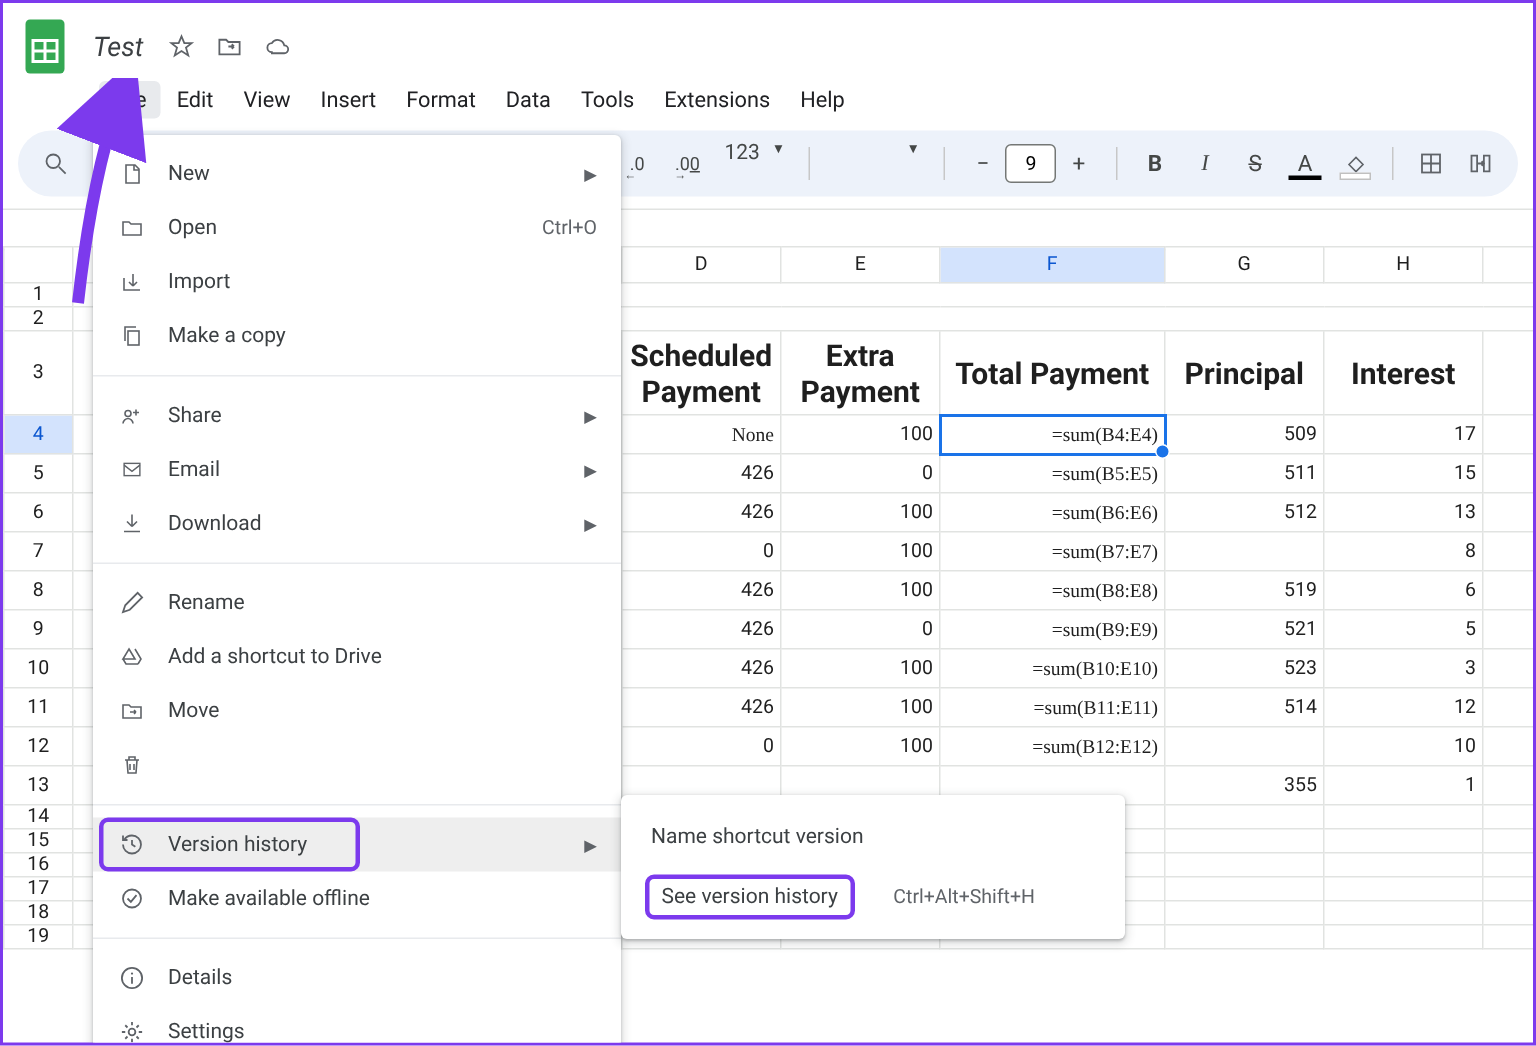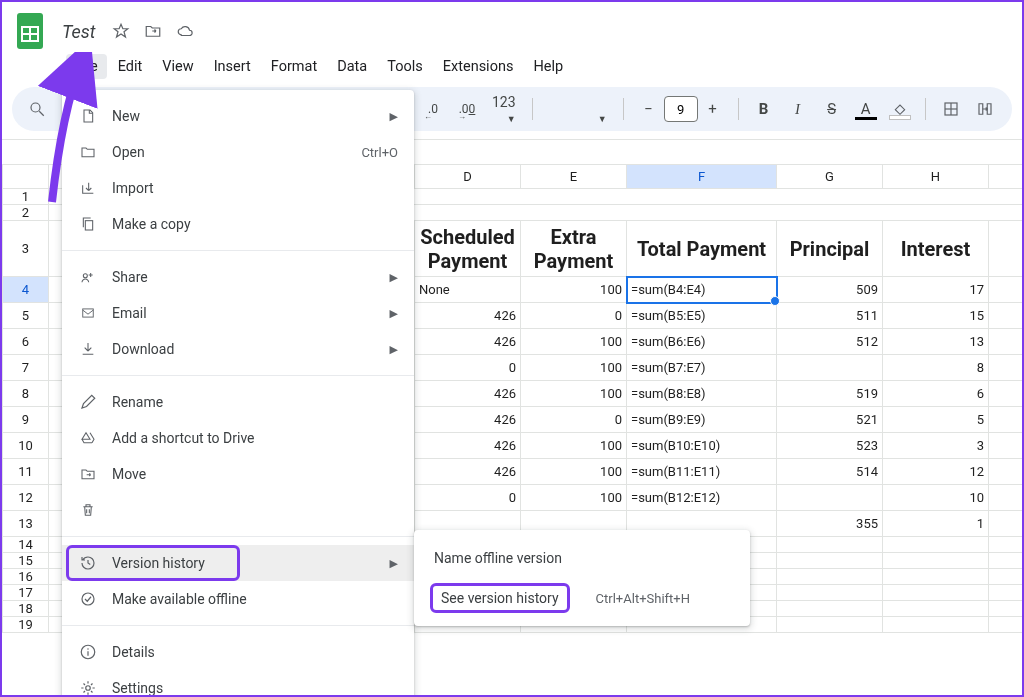--- a/index.html
+++ b/index.html
@@ -16,41 +16,41 @@
   .menubar { display: flex; gap: 2px; padding: 0 0 6px 64px; font-size: 14.5px; color: #202124; }
   .menubar .mitem { padding: 4px 9px; border-radius: 4px; cursor: pointer; }
   .menubar .mitem.active { background: #e8eaed; }
   
   
   .toolbar { background: #edf2fa; border-radius: 28px; margin: 2px 10px 8px 10px; height: 44px; display: flex; align-items: center; padding: 0 10px; gap: 4px; color: #444746; position: relative; }
   .tsep { width: 1px; height: 22px; background: #c7c7c7; margin: 0 6px; }
   .tbtn { width: 30px; height: 30px; display: inline-flex; align-items: center; justify-content: center; border-radius: 4px; cursor: pointer; font-size: 15px; }
   .font-size-box { display: flex; align-items: center; gap: 0; }
   .fs-input { width: 34px; height: 26px; border: 1px solid #747775; border-radius: 4px; text-align: center; font-size: 13px; background: #fff; }
-  .dd { display: inline-flex; align-items: flex-end; gap: 4px; padding: 0 6px; font-size: 14px; height: 30px; flex-direction: column; }
+  .dd { display: inline-flex; align-items: flex-start; gap: 4px; padding: 0 6px; font-size: 14px; height: 30px; }
   .dd .caret { font-size: 9px; color: #444746; margin-left: 4px; }
   
   
   .namebox-row { display: flex; align-items: center; height: 28px; border-top: 1px solid #e1e3e1; border-bottom: 1px solid #e1e3e1; }
   .namebox { width: 52px; padding-left: 14px; font-size: 19px; color: #3c4043; margin-left: 46px; }
   
   
   .grid-wrap { position: absolute; left: 0; top: 162px; right: 0; bottom: 0; overflow: hidden; }
   table.grid { border-collapse: collapse; table-layout: fixed; }
   table.grid th, table.grid td { border: 1px solid #e1e3e1; font-size: 13px; font-weight: 400; color: #1f1f1f; background: #fff; }
   .col-head th { height: 24px; text-align: center; color: #5f6368; font-size: 12px; background: #fff; font-weight: 400; }
   .col-head th.sel { background: #d3e3fd; color: #0b57d0; }
   .row-head { width: 46px; text-align: center; color: #5f6368; font-size: 12px; background: #fff; }
   .row-head.sel { background: #d3e3fd; color: #0b57d0; }
   .corner { width: 46px; background: #fff; }
   
   .data-area td { border: 1px solid #c0c0c0; padding: 0 4px; height: 26px; }
   .data-area td.hdr { font-weight: 700; text-align: center; font-size: 20px; height: 56px; }
   .data-area td.num { text-align: right; }
-  .data-area td.txt { text-align: left; }
+  .data-area td.txt { text-align: right; font-family: Liberation Serif, serif; }
   
   .active-cell { outline: 2px solid #1a73e8; outline-offset: -1px; position: relative; }
   .active-cell::after { content: ''; position: absolute; right: -4px; bottom: -4px; width: 8px; height: 8px; background: #1a73e8; border: 1px solid #fff; border-radius: 50%; }
   
   
   .dropdown { position: absolute; left: 60px; top: 88px; width: 352px; background: #fff; border-radius: 4px; box-shadow: 0 2px 6px 2px rgba(60,64,67,.15), 0 1px 2px rgba(60,64,67,.3); padding: 8px 0; z-index: 10; }
   .dd-item { display: flex; align-items: center; height: 36px; padding: 0 16px; gap: 14px; font-size: 14px; color: #3c4043; cursor: pointer; position: relative; }
   .dd-item:hover, .dd-item.hover { background: #eeeeee; }
   .dd-item .ico { width: 20px; display: inline-flex; justify-content: center; color: #5f6368; }
   .dd-item .label { flex: 1; }
@@ -530,21 +530,21 @@
           <circle class="ic" cx="12" cy="12" r="3"></circle>
           <path class="ic" d="M12 3v3M12 18v3M3 12h3M18 12h3M6 6l2 2M16 16l2 2M6 18l2-2M16 8l2-2"></path>
         </svg>
       </span>
       <span class="label">Settings</span>
     </div>
 </div>
 
 <div class="submenu">
   <div class="dd-item">
-      <span class="label">Name offline version</span>
+      <span class="label">Name shortcut version</span>
     </div>
   <div class="dd-item">
     <span class="hl-box"><span>See version history</span></span>
     <span class="shortcut" style="margin-left:12px;">Ctrl+Alt+Shift+H</span>
   </div>
 </div>
 
 <svg class="annot-arrow" width="70" height="160" viewBox="0 0 70 160">
   <defs>
       <marker id="ah" markerWidth="8" markerHeight="8" refX="5" refY="4" orient="auto">

